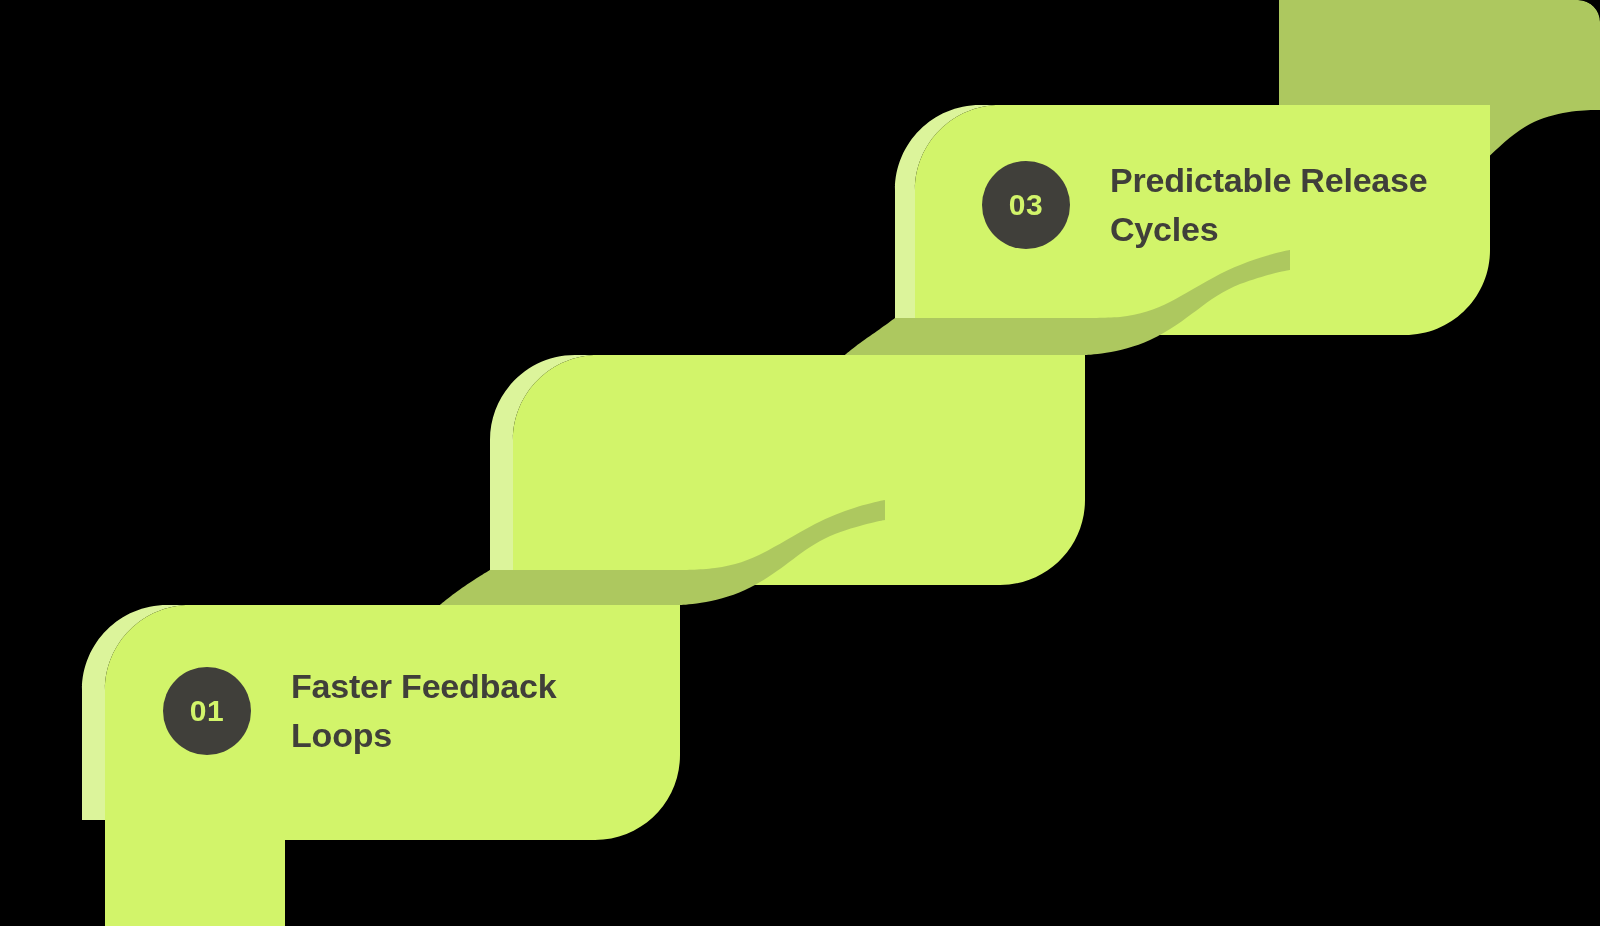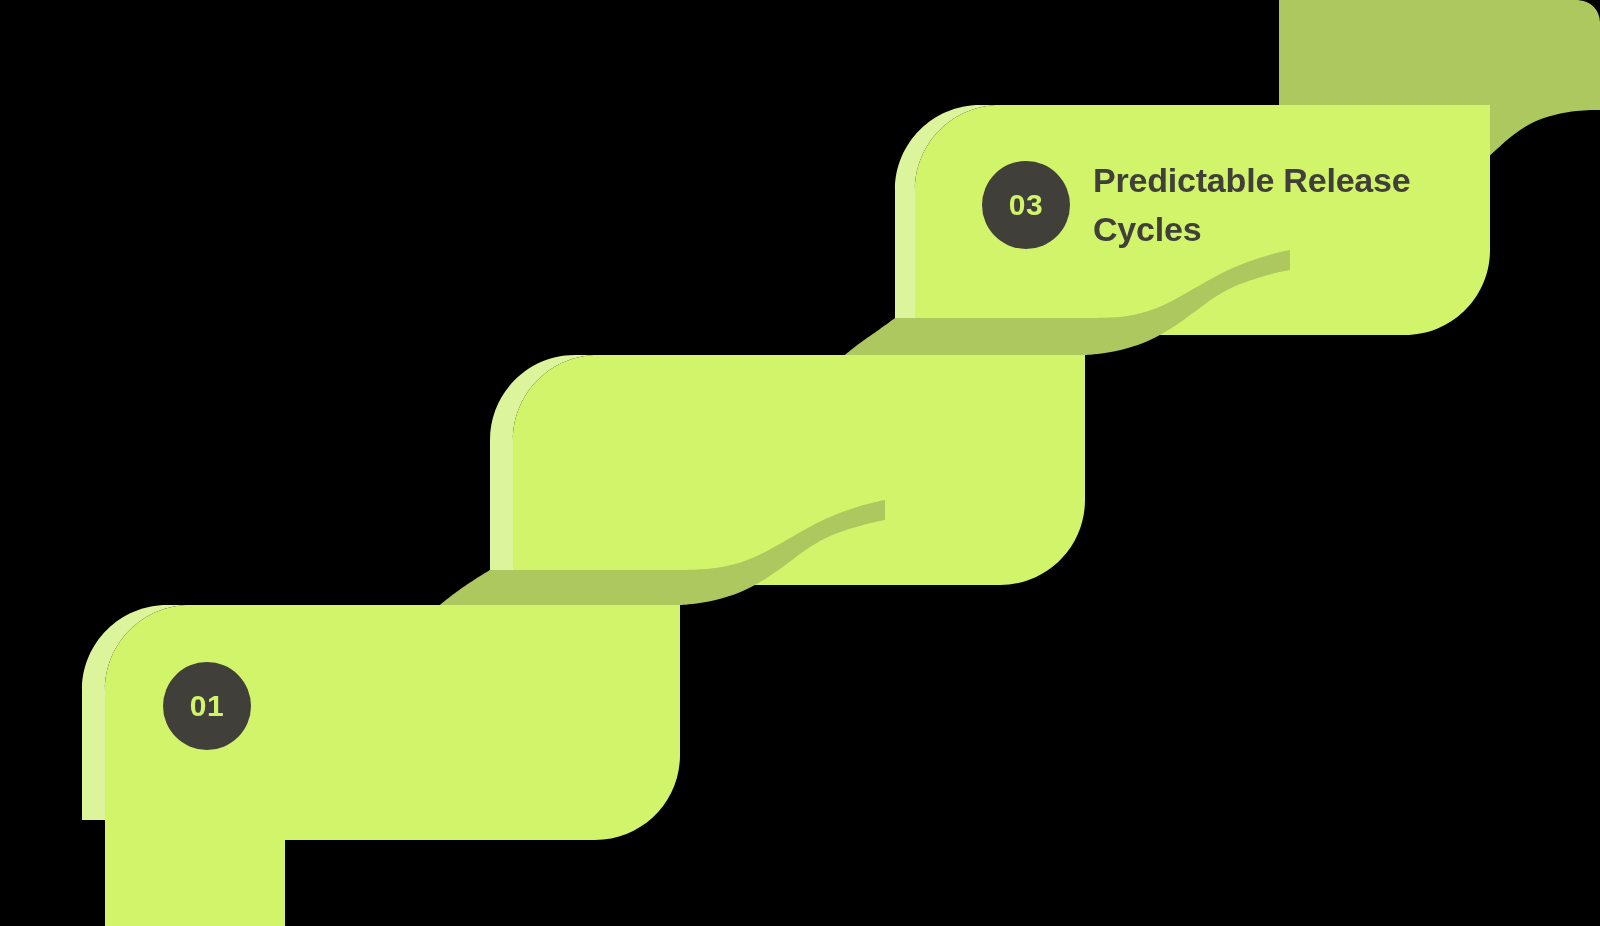--- a/index.html
+++ b/index.html
@@ -25,21 +25,21 @@
     position: absolute;
     inset: 0;
     width: 1600px;
     height: 926px;
     display: block;
   }
   .step-text {
     position: absolute;
     display: flex;
     align-items: center;
-    gap: 23px;
+    gap: 40px;
     pointer-events: none;
   }
   .badge {
     width: 88px;
     height: 88px;
     border-radius: 50%;
     background: #403f3a;
     color: #d2f46a;
     display: flex;
     align-items: center;
@@ -171,20 +171,22 @@
                L895,355
                L845,355
                C845,355 855,346 870,336
                C883,327 895,318 895,318 Z"></path>
 
     </g>
   </svg>
 
   <div class="step-text" id="step-1-text">
     <div class="badge">01</div>
+    <div class="title">Faster Feedback
+Loops</div>
   </div>
 
 
   <div class="step-text" id="step-3-text">
     <div class="badge">03</div>
     <div class="title">Predictable Release
 Cycles</div>
   </div>
 
 </div>

